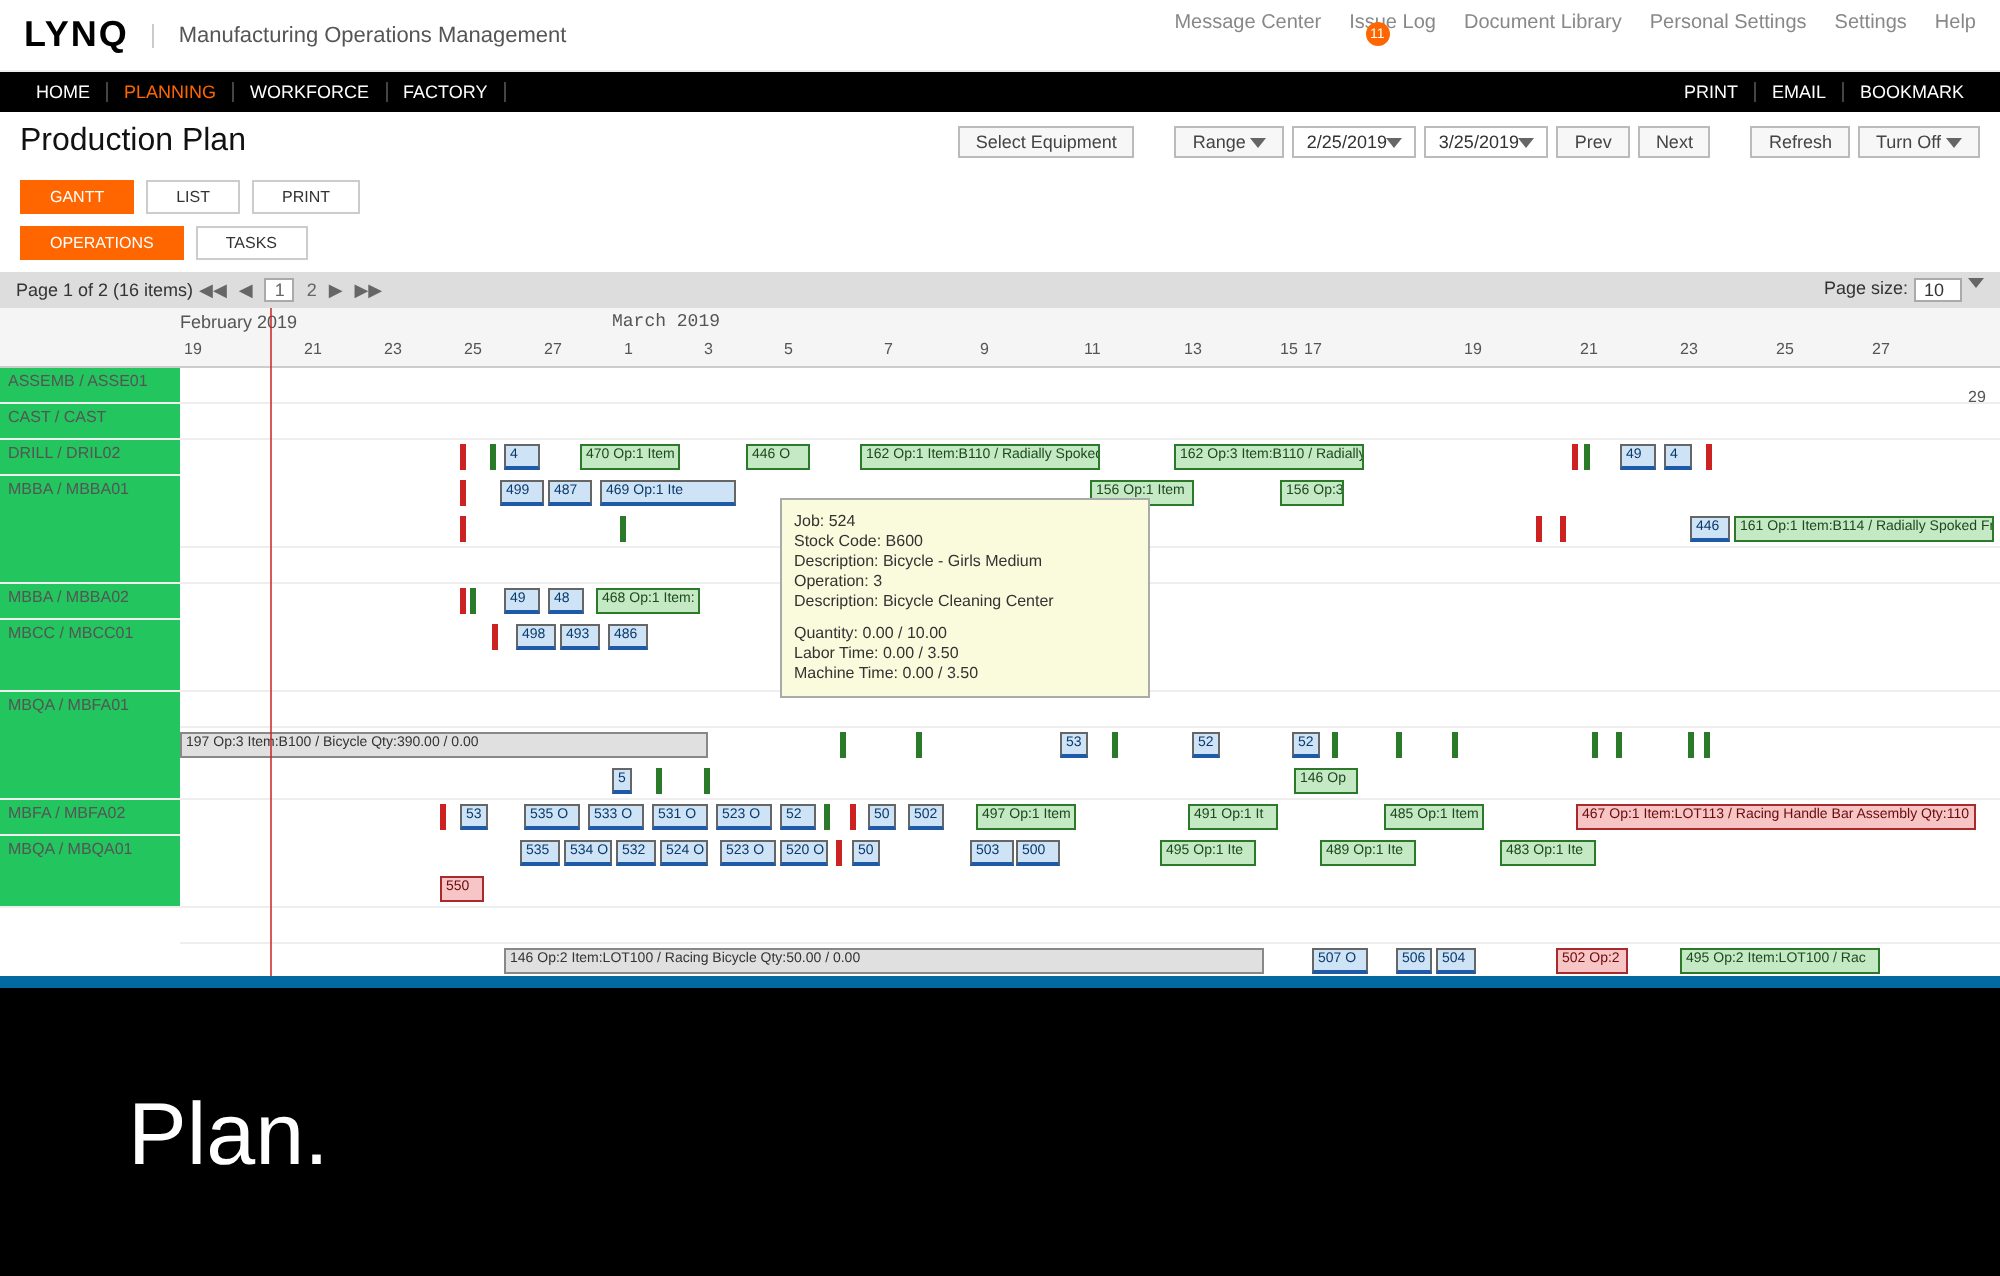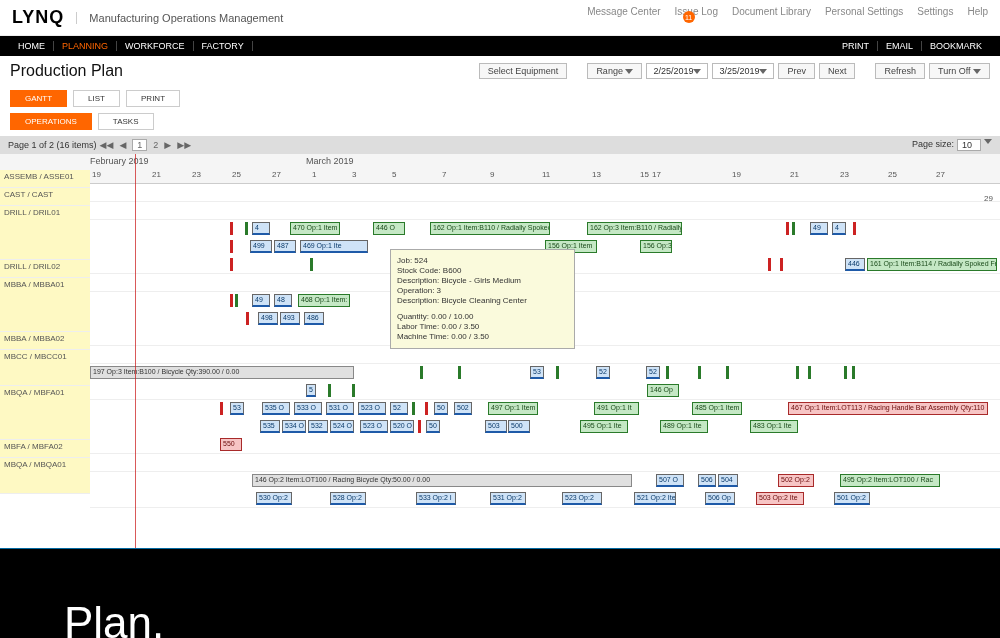--- a/index.html
+++ b/index.html
@@ -26,25 +26,25 @@
 .toggles{margin-left:auto;display:flex;gap:18px;align-items:center;font-size:9px;color:#333}
 .toggle{display:flex;align-items:center;gap:5px;cursor:pointer}
 .sw{width:22px;height:12px;border-radius:7px;border:1px solid #333;position:relative;background:#fff}
 .sw::after{content:"";position:absolute;width:8px;height:8px;border-radius:50%;background:#000;top:1px;left:1px}
 .sw.on::after{left:auto;right:1px}
 .pager{background:#ddd;display:flex;align-items:center;padding:2px 8px;font-size:9px;color:#333;height:18px}
 .pager .pn{margin:0 3px;cursor:pointer;color:#666}
 .pager .pn.cur{background:#fff;border:1px solid #aaa;padding:0 4px}
 .pager .right{margin-left:auto;display:flex;align-items:flex-start;gap:3px}
 .psz{border:1px solid #aaa;background:#fff;padding:0 4px;width:24px;font-size:9px}
-.gantt{position:relative;overflow:hidden;height:395px;border-bottom:1px solid #0369a1}
+.gantt{position:relative;overflow:hidden;height:340px;border-bottom:6px solid #0369a1}
 .ghead{height:30px;background:#f5f5f5;border-bottom:1px solid #ccc;position:relative}
 .ghead .mon{position:absolute;top:2px;font-size:9px;color:#555}
 .ghead .day{position:absolute;top:16px;font-size:8px;color:#555}
-.sidecol{position:absolute;left:0;top:16px;width:90px;background:#fef9c3;z-index:5}
+.sidecol{position:absolute;left:0;top:30px;width:90px;background:#22c55e;z-index:5}
 .srow{height:18px;border-bottom:1px solid #eee;padding:2px 4px;font-size:8px;color:#555;white-space:nowrap;overflow:hidden}
 .srow.h36{height:36px}
 .srow.h54{height:54px}
 .body{position:absolute;left:90px;right:0;top:30px;bottom:0}
 .lane{height:18px;border-bottom:1px solid #eee;position:relative}
 .lane.h36{height:36px}
 .lane.h54{height:54px}
 .bar{position:absolute;height:13px;font-size:7px;padding:1px 2px;overflow:hidden;white-space:nowrap;border:1px solid #666;top:2px}
 .bar.green{background:#c5e8c5;border-color:#2a7a2a;color:#1a4a1a}
 .bar.blue{background:#cfe3f7;border-bottom:2px solid #1e5aa8;color:#0a3a6a}
@@ -132,21 +132,21 @@
   <div class="right">
     <span>Page size:</span>
     <span class="psz">10</span>
     <span class="tri"></span>
   </div>
 </div>
 
 <div class="gantt">
   <div class="ghead" id="ghead">
       <span class="mon" style="left: 90px;">February 2019</span>
-      <span class="mon" style="left: 306px;">March 2019</span>
+      <span class="mon" style="left: 306px; font-family: Liberation Mono, monospace;">March 2019</span>
       <span class="day" style="left: 92px;">19</span>
       <span class="day" style="left: 152px;">21</span>
       <span class="day" style="left: 192px;">23</span>
       <span class="day" style="left: 232px;">25</span>
       <span class="day" style="left: 272px;">27</span>
       <span class="day" style="left: 312px;">1</span>
       <span class="day" style="left: 352px;">3</span>
       <span class="day" style="left: 392px;">5</span>
       <span class="day" style="left: 442px;">7</span>
       <span class="day" style="left: 490px;">9</span>
@@ -158,21 +158,20 @@
       <span class="day" style="left: 790px;">21</span>
       <span class="day" style="left: 840px;">23</span>
       <span class="day" style="left: 888px;">25</span>
       <span class="day" style="left: 936px;">27</span>
       <span class="day" style="left: 984px; margin-top: 24px;">29</span>
     </div>
   <div class="nowline"></div>
   <div class="sidecol" id="sidecol">
       <div class="srow">ASSEMB / ASSE01</div>
       <div class="srow">CAST / CAST</div>
-      <div class="srow h54">DRILL / DRIL01</div>
       <div class="srow">DRILL / DRIL02</div>
       <div class="srow h54">MBBA / MBBA01</div>
       <div class="srow">MBBA / MBBA02</div>
       <div class="srow h36">MBCC / MBCC01</div>
       <div class="srow h54">MBQA / MBFA01</div>
       <div class="srow">MBFA / MBFA02</div>
       <div class="srow h36">MBQA / MBQA01</div>
     </div>
   <div class="body" id="gbody">
       <div class="lane"></div>

